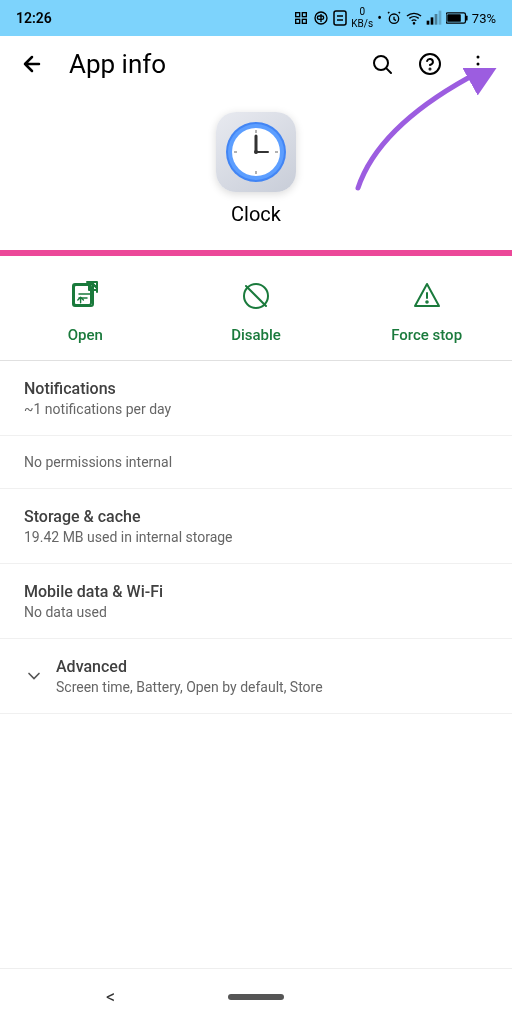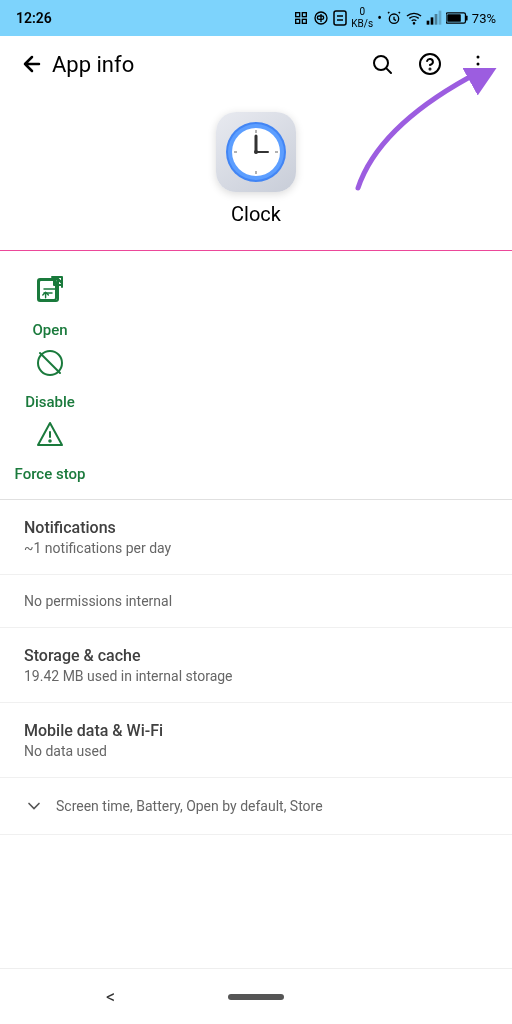--- a/index.html
+++ b/index.html
@@ -46,24 +46,24 @@
       width: 40px;
       height: 40px;
       display: flex;
       align-items: center;
       justify-content: center;
       cursor: pointer;
       border-radius: 50%;
     }
     .page-title {
       flex: 1;
-      font-size: 22px;
+      font-size: 26px;
       font-weight: 400;
       color: #000;
-      margin-left: 0;
+      margin-left: 17px;
     }
     .top-actions {
       display: flex;
       align-items: center;
       gap: 4px;
     }
     .icon-btn {
       width: 44px;
       height: 44px;
       display: flex;
@@ -73,21 +73,21 @@
       border-radius: 50%;
     }
 
     
     .app-icon-section {
       display: flex;
       flex-direction: column;
       align-items: center;
       padding: 20px 0 24px 0;
       background: #fff;
-      border-bottom: 1px solid #ec4899;
+      border-bottom: 6px solid #ec4899;
     }
     .app-icon-wrapper {
       width: 80px;
       height: 80px;
       border-radius: 20px;
       background: linear-gradient(145deg, #e8eaf0, #c8cdd8);
       display: flex;
       align-items: center;
       justify-content: center;
       box-shadow: 0 2px 8px rgba(0,0,0,0.15);
@@ -105,21 +105,20 @@
     }
 
     
     .action-row {
       display: flex;
       justify-content: space-around;
       align-items: flex-start;
       padding: 16px 0;
       border-bottom: 1px solid #e0e0e0;
       background: #fff;
-      flex-direction: column;
     }
     .action-item {
       display: flex;
       flex-direction: column;
       align-items: center;
       gap: 6px;
       cursor: pointer;
       min-width: 100px;
     }
     .action-icon-circle {
@@ -387,20 +386,21 @@
     </div>
   </div>
 
   <div class="list-item">
     <div style="display:flex; align-items:center; margin-right:12px;">
       <svg width="20" height="20" viewBox="0 0 24 24" fill="none" stroke="#555" stroke-width="2" stroke-linecap="round">
         <path d="M6 9l6 6 6-6"></path>
       </svg>
     </div>
     <div class="list-item-content">
+      <div class="list-item-title">Advanced</div>
       <div class="list-item-subtitle">Screen time, Battery, Open by default, Store</div>
     </div>
   </div>
 </div>
 
 <div class="bottom-nav">
   <span class="nav-back">&lt;</span>
   <div class="nav-pill"></div>
 </div>
 

